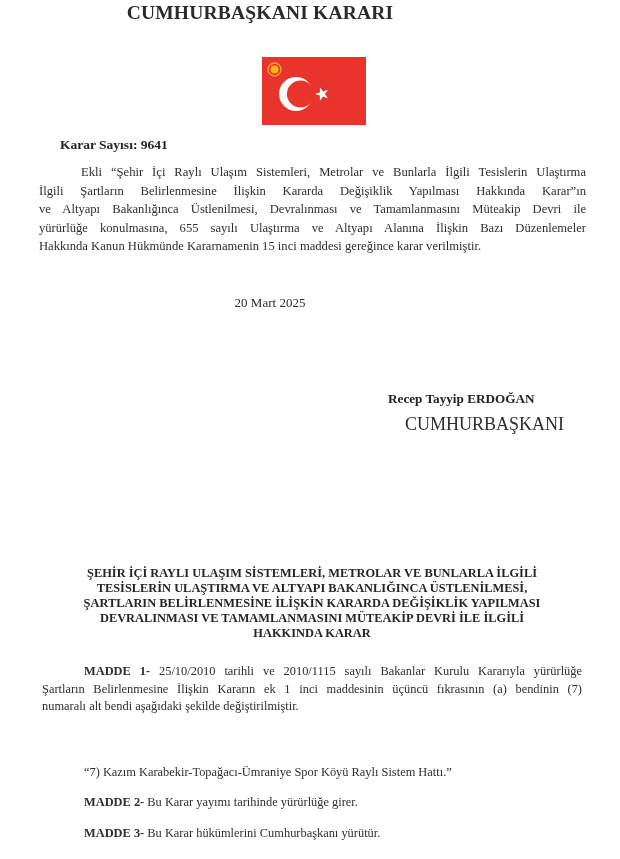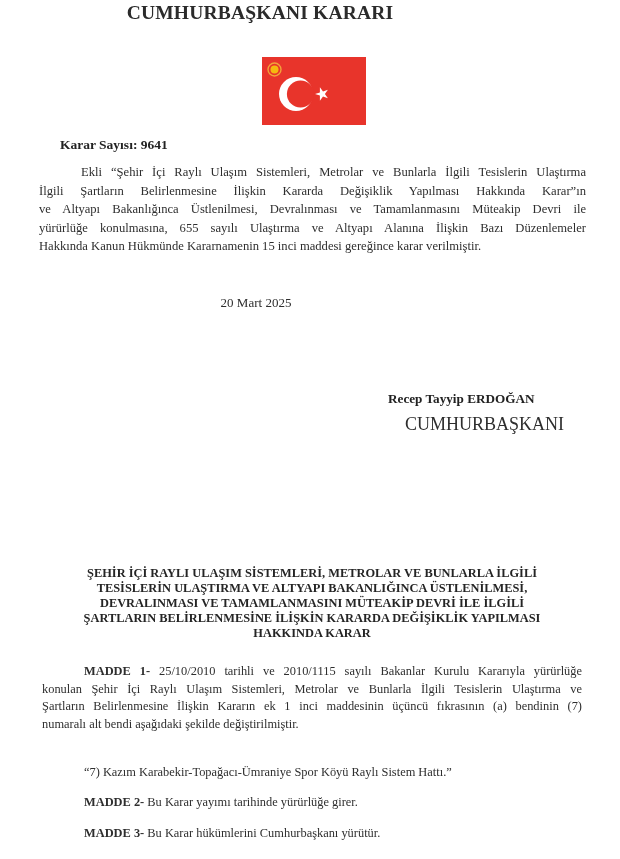--- a/index.html
+++ b/index.html
@@ -62,21 +62,21 @@
       padding-left: 42px;
     }
     .intro-para {
       left: 39px;
       top: 163px;
       width: 547px;
     }
     .date {
       position: absolute;
       top: 295px;
-      left: 0;
+      left: 14px;
       width: 512px;
       text-align: center;
       font-size: 13px;
       color: #2e2e2e;
     }
     .signatory-name {
       position: absolute;
       top: 391px;
       left: 388px;
       font-size: 13.2px;
@@ -162,28 +162,27 @@
   </div>
 
   <div class="date">20 Mart 2025</div>
 
   <div class="signatory-name">Recep Tayyip ERDOĞAN</div>
   <div class="signatory-title">CUMHURBAŞKANI</div>
 
   <div class="decision-heading">
     <span>ŞEHİR İÇİ RAYLI ULAŞIM SİSTEMLERİ, METROLAR VE BUNLARLA İLGİLİ</span>
     <span>TESİSLERİN ULAŞTIRMA VE ALTYAPI BAKANLIĞINCA ÜSTLENİLMESİ,</span>
+    <span>ŞARTLARIN BELİRLENMESİNE İLİŞKİN KARARDA DEĞİŞİKLİK YAPILMASI</span>
     <span>DEVRALINMASI VE TAMAMLANMASINI MÜTEAKİP DEVRİ İLE İLGİLİ</span>
-    <span>ŞARTLARIN BELİRLENMESİNE İLİŞKİN KARARDA DEĞİŞİKLİK YAPILMASI</span>
     <span>HAKKINDA KARAR</span>
   </div>
 
   <div class="para article1-para">
     <span class="line indent"><span class="b">MADDE 1-</span><span> 25/10/2010 tarihli ve 2010/1115 sayılı Bakanlar Kurulu Kararıyla yürürlüğe</span></span>
-    <span class="line">konulan Şehir İçi Raylı Ulaşım Sistemleri, Metrolar ve Bunlarla İlgili Tesislerin Ulaştırma ve</span>
     <span class="line">Şartların Belirlenmesine İlişkin Kararın ek 1 inci maddesinin üçüncü fıkrasının (a) bendinin (7)</span>
     <span class="line last">numaralı alt bendi aşağıdaki şekilde değiştirilmiştir.</span>
   </div>
 
   <div class="quote-line">“7) Kazım Karabekir-Topağacı-Ümraniye Spor Köyü Raylı Sistem Hattı.”</div>
 
   <div class="article-line article2">
     <span class="b">MADDE 2-</span><span> Bu Karar yayımı tarihinde yürürlüğe girer.</span>
   </div>
 

